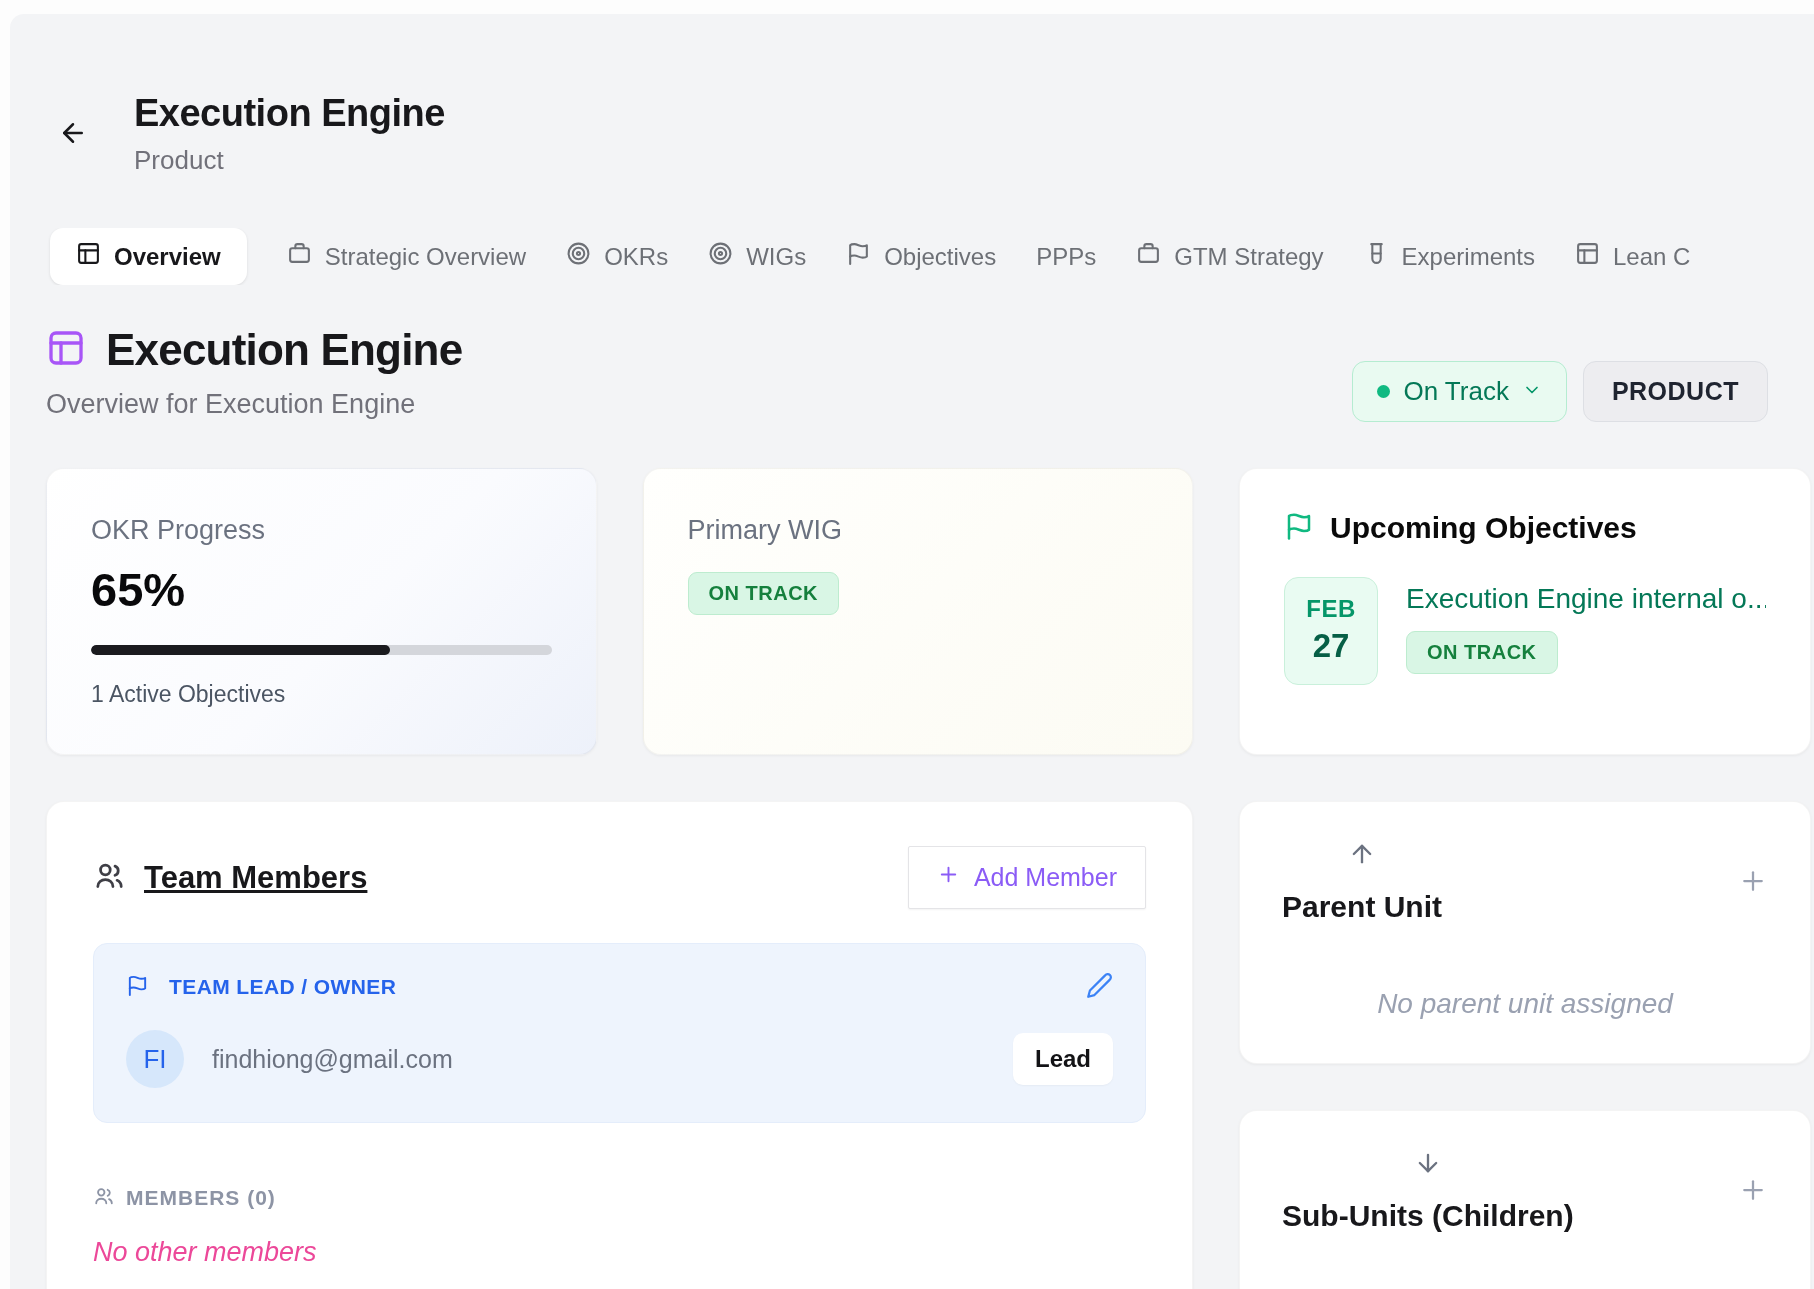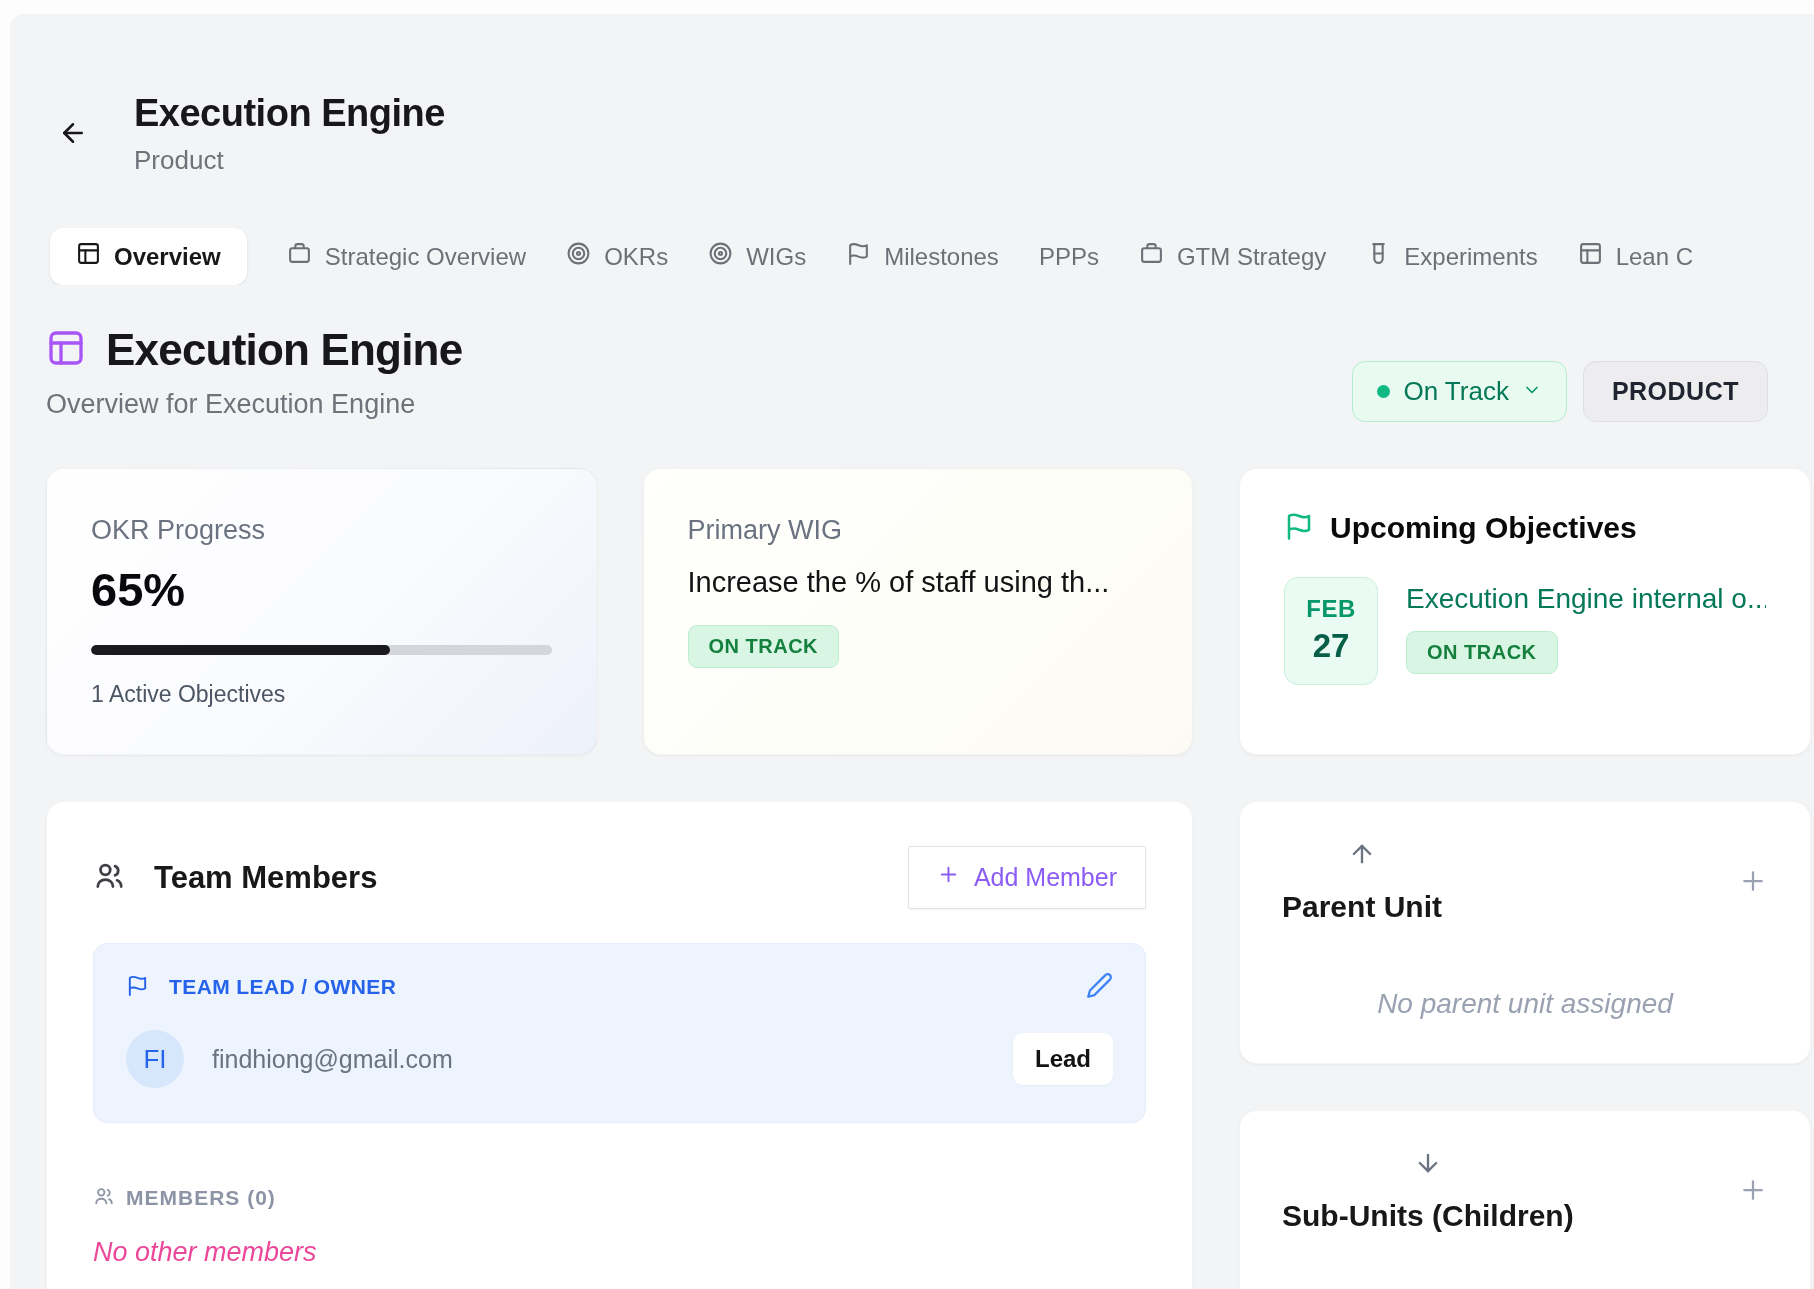--- a/index.html
+++ b/index.html
@@ -68,21 +68,21 @@
     border:1.5px solid #c9f0db; border-radius:14px; text-align:center; }
   .date-month { font-size:24px; font-weight:700; color:#059669; letter-spacing:0.5px; }
   .date-day { font-size:33px; font-weight:700; color:#065f46; margin-top:4px; }
   .mil-text { font-size:28px; font-weight:500; color:#047857; white-space:nowrap;
     overflow:hidden; max-width:360px; padding-top:6px; }
   .mil-row .track-badge { margin-top:16px; }
 
   
   .team-card { grid-column:span 2; min-height:490px; padding:44px 46px; }
   .team-head { display:flex; justify-content:space-between; align-items:center; }
-  .team-head-left { display:flex; align-items:center; gap:28px; }
+  .team-head-left { display:flex; align-items:center; gap:18px;text-decoration:underline; }
   .team-head-left svg { width:33px; height:33px; color:#3f3f46; }
   .team-title { font-size:31px; font-weight:700; }
   .add-btn { display:flex; align-items:center; gap:14px; padding:16px 28px; background:#fff;
     border:1px solid #e4e4e7; border-radius:2px; box-shadow:0 1px 2px rgba(0,0,0,0.05);
     font-size:25px; font-weight:500; color:#8b5cf6; cursor:pointer;
     font-family:"Liberation Sans", sans-serif; }
   .add-btn svg { width:23px; height:23px; }
   .lead-box { margin-top:34px; background:#eef4fd; border:1px solid #e4edfb; border-radius:14px;
     padding:28px 32px 34px; }
   .lead-top { display:flex; justify-content:space-between; align-items:center; }
@@ -166,21 +166,21 @@
             <circle cx="12" cy="12" r="5.5"></circle>
             <circle cx="12" cy="12" r="1.5"></circle>
           </svg></span>
       <span>WIGs</span>
     </div>
     <div class="tab">
       <span><svg viewBox="0 0 24 24" fill="none" stroke="currentColor" stroke-width="2" stroke-linecap="round" stroke-linejoin="round">
             <path d="M4 15s1-1 4-1 5 2 8 2 4-1 4-1V4s-1 1-4 1-5-2-8-2-4 1-4 1z"></path>
             <path d="M4 22v-7"></path>
           </svg></span>
-      <span>Milestones</span>
+      <span>Objectives</span>
     </div>
     <div class="tab">
       <span>PPPs</span>
     </div>
     <div class="tab">
       <span><svg viewBox="0 0 24 24" fill="none" stroke="currentColor" stroke-width="2" stroke-linecap="round" stroke-linejoin="round">
             <rect x="3" y="7" width="18" height="13" rx="2"></rect>
             <path d="M8 7V5a2 2 0 0 1 2-2h4a2 2 0 0 1 2 2v2"></path>
           </svg></span>
       <span>GTM Strategy</span>
@@ -233,21 +233,20 @@
       <div class="muted-label">OKR Progress</div>
       <div class="okr-pct">65%</div>
       <div class="okr-bar">
         <div class="okr-fill" style="width: 65%;"></div>
       </div>
       <div class="okr-note">1 Active Objectives</div>
     </div>
 
     <div class="card card-wig">
       <div class="muted-label">Primary WIG</div>
-      <div class="wig-text">Increase the % of staff using th...</div>
       <span class="track-badge">ON TRACK</span>
     </div>
 
     <div class="card card-mil">
       <div class="mil-head">
         <span><svg viewBox="0 0 24 24" fill="none" stroke="currentColor" stroke-width="2" stroke-linecap="round" stroke-linejoin="round">
               <path d="M4 15s1-1 4-1 5 2 8 2 4-1 4-1V4s-1 1-4 1-5-2-8-2-4 1-4 1z"></path>
               <path d="M4 22v-7"></path>
             </svg></span>
         <span class="mil-title">Upcoming Objectives</span>

